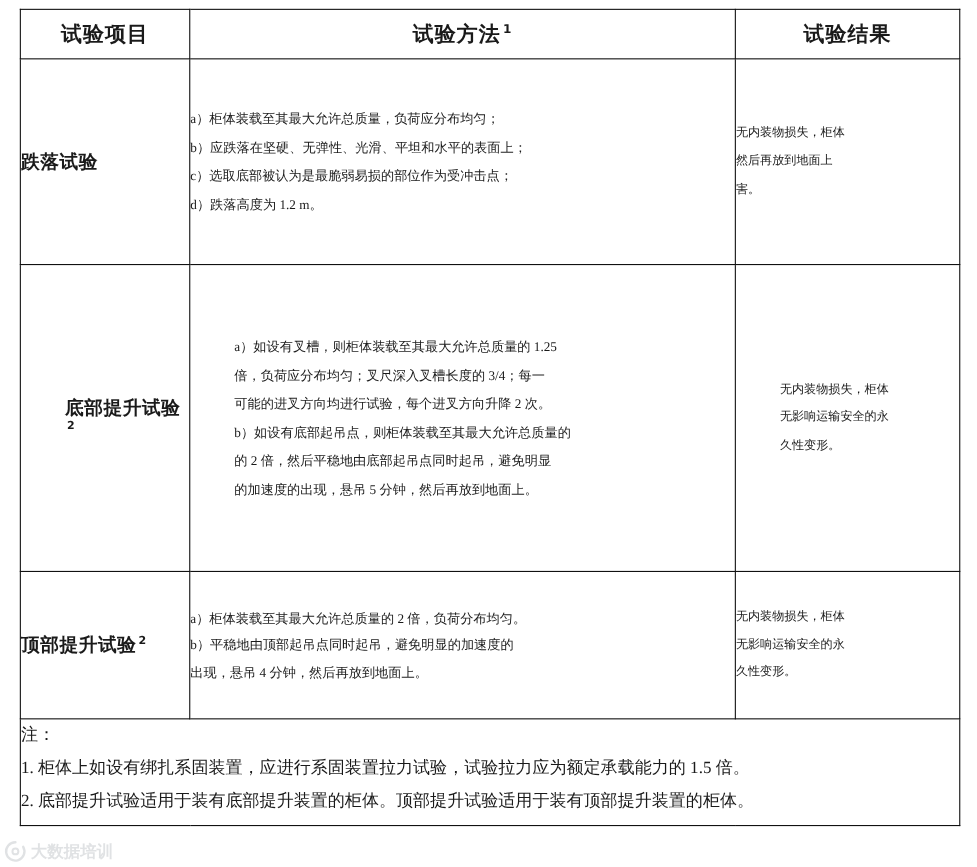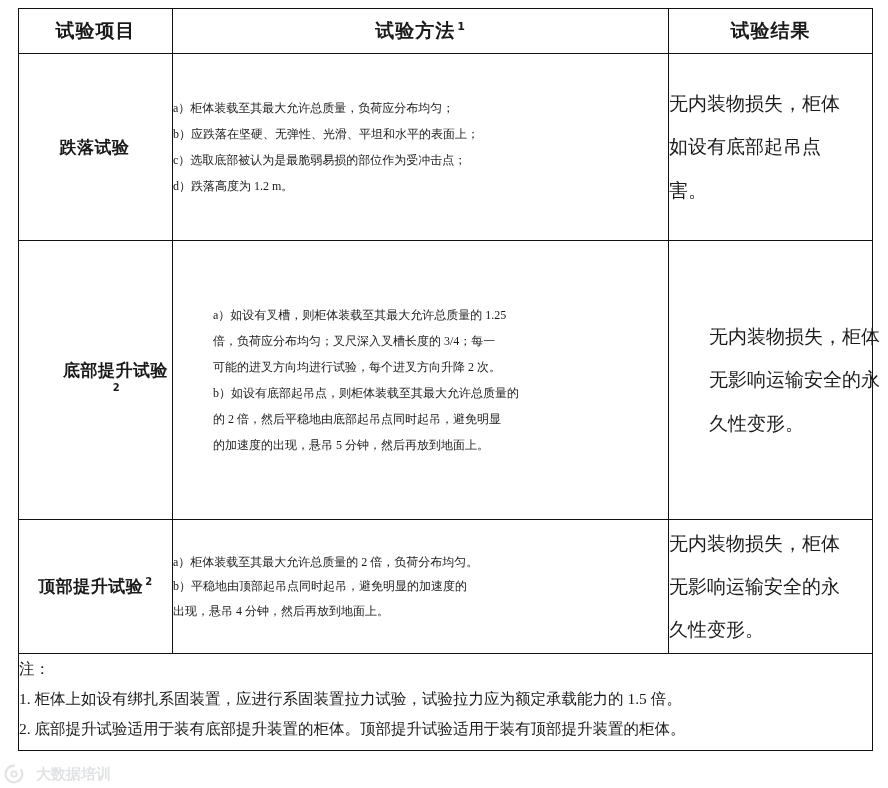--- a/index.html
+++ b/index.html
@@ -56,21 +56,21 @@
     font-family: "DejaVu Sans", "Liberation Sans", sans-serif;
   }
   .hdr-cell sup {
     font-size: 11px;
     font-weight: bold;
     vertical-align: super;
     margin-left: 2px;
   }
 
   .item-cell {
-    text-align: center;
+    text-align: left;
     font-weight: bold;
     font-size: 17px;
     letter-spacing: 0.5px;
     font-family: "DejaVu Sans", "Liberation Sans", sans-serif;
     padding: 0 4px;
   }
   .item-cell sup {
     font-size: 10px;
     vertical-align: super;
     margin-left: 2px;
@@ -88,21 +88,21 @@
     display: block;
     white-space: nowrap;
   }
 
   .method-cell.tight {
     line-height: 2.05;
   }
 
   .result-cell {
     padding: 10px 14px;
-    font-size: 19px;
+    font-size: 11px;
     line-height: 2.28;
     text-align: left;
   }
   .result-cell .rline {
     display: block;
     white-space: nowrap;
   }
 
   .notes-cell {
     padding: 12px 14px 10px 14px;
@@ -126,21 +126,21 @@
 
   .watermark {
     position: absolute;
     left: 4px;
     top: 762px;
     width: 132px;
     height: 24px;
     opacity: 0.30;
     display: flex;
     align-items: center;
-    gap: 12px;
+    gap: 4px;
     pointer-events: none;
   }
   .watermark .wm-logo {
     width: 20px;
     height: 20px;
     flex: 0 0 auto;
   }
   .watermark .wm-text {
     font-family: "DejaVu Sans", "Liberation Sans", sans-serif;
     font-size: 15px;
@@ -177,21 +177,21 @@
           <span>跌落试验</span><sup></sup>
         </td>
         <td class="method-cell">
           <span class="mline">a）柜体装载至其最大允许总质量，负荷应分布均匀；</span>
           <span class="mline">b）应跌落在坚硬、无弹性、光滑、平坦和水平的表面上；</span>
           <span class="mline">c）选取底部被认为是最脆弱易损的部位作为受冲击点；</span>
           <span class="mline">d）跌落高度为 1.2 m。</span>
         </td>
         <td class="result-cell">
           <span class="rline">无内装物损失，柜体</span>
-          <span class="rline">如设有底部起吊点</span>
+          <span class="rline">然后再放到地面上</span>
           <span class="rline">害。</span>
         </td>
       </tr>
 
       <tr class="row-bottom">
         <td class="item-cell">
           <span>底部提升试验</span><sup>2</sup>
         </td>
         <td class="method-cell">
           <span class="mline">a）如设有叉槽，则柜体装载至其最大允许总质量的 1.25</span>

